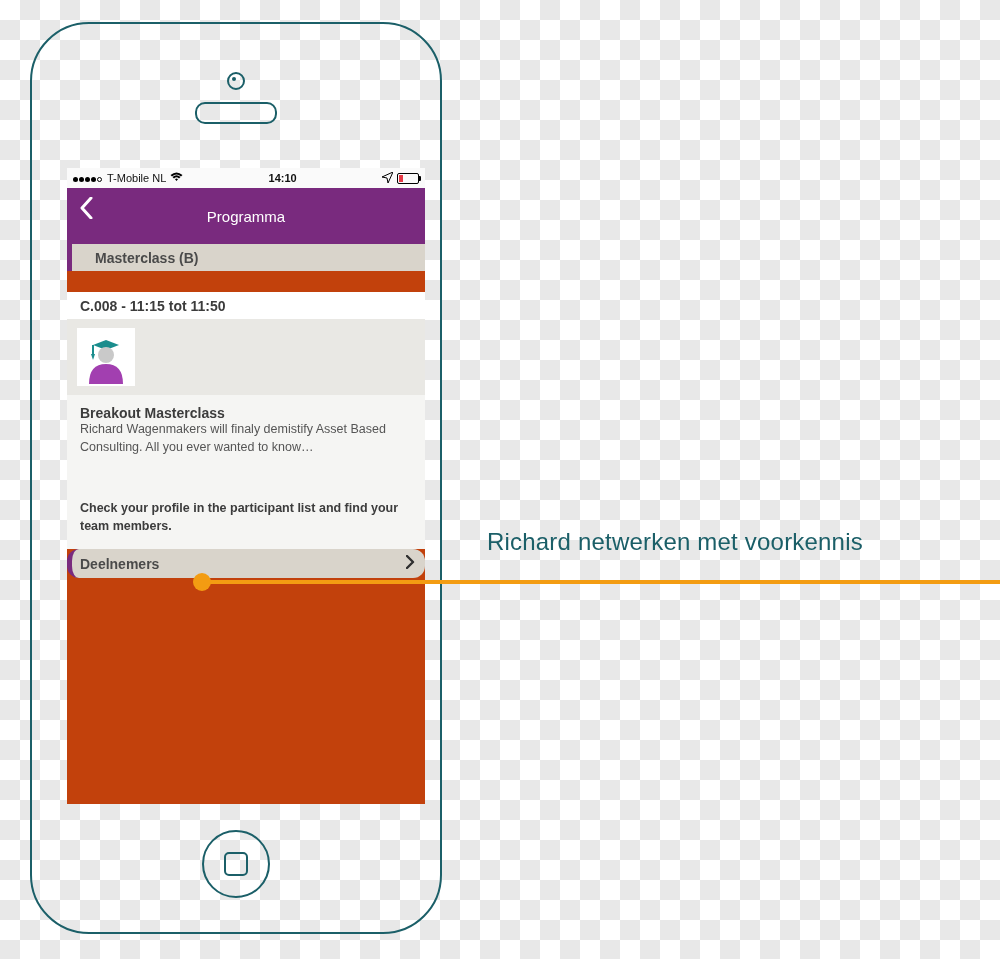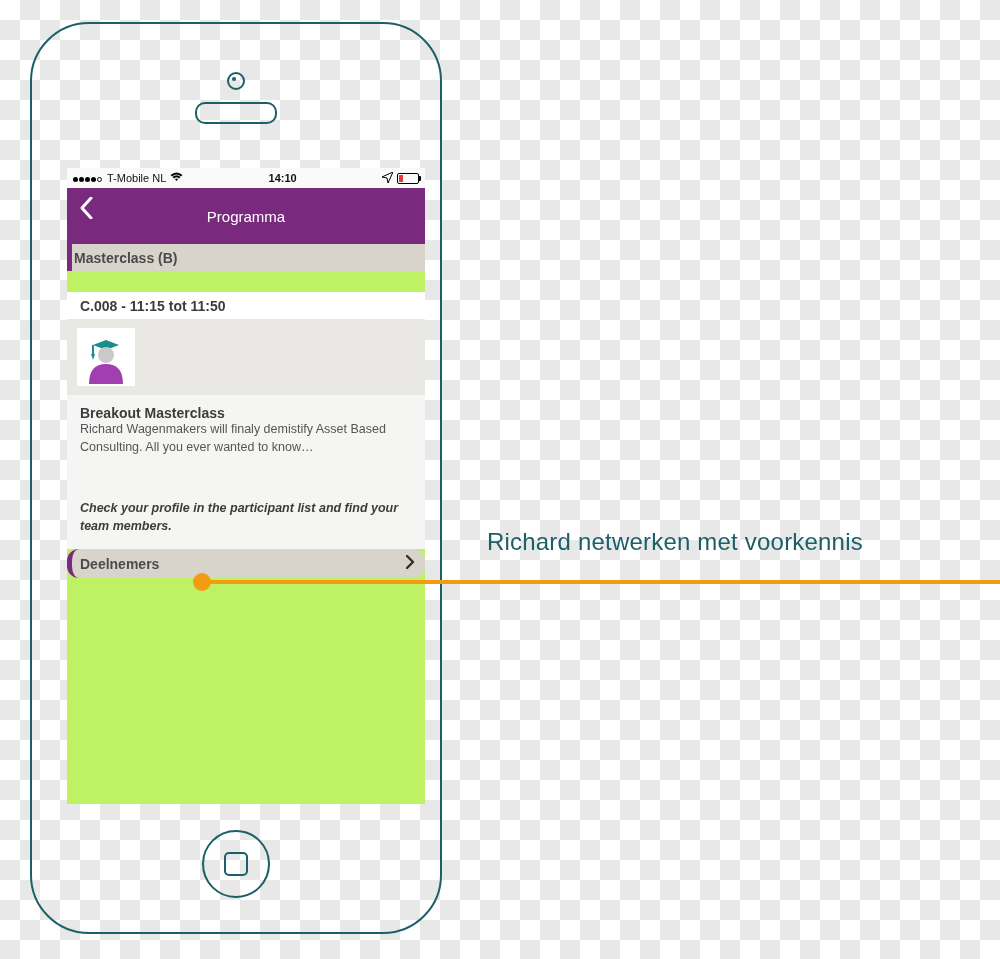--- a/index.html
+++ b/index.html
@@ -13,42 +13,42 @@
     background-position:0 0,0 20px,20px -20px,-20px 0;
     background-color:#fff;
   }
   .phone-frame{position:absolute;left:30px;top:22px;width:412px;height:912px;}
   .phone-frame svg{position:absolute;left:0;top:0;}
   .camera{position:absolute;left:50%;top:50px;transform:translateX(-50%);width:14px;height:14px;border:2px solid #1b5f68;border-radius:50%;}
   .camera::after{content:"";position:absolute;left:3px;top:3px;width:4px;height:4px;border-radius:50%;background:#1b5f68;}
   .speaker{position:absolute;left:50%;top:80px;transform:translateX(-50%);width:78px;height:18px;border:2px solid #1b5f68;border-radius:10px;}
   .home-btn{position:absolute;left:50%;bottom:36px;transform:translateX(-50%);width:64px;height:64px;border:2px solid #1b5f68;border-radius:50%;}
   .home-btn::after{content:"";position:absolute;left:50%;top:50%;transform:translate(-50%,-50%);width:20px;height:20px;border:2px solid #1b5f68;border-radius:5px;}
-  .screen{position:absolute;left:67px;top:168px;width:358px;height:636px;background:#bef264;overflow:hidden;}
+  .screen{position:absolute;left:67px;top:168px;width:358px;height:636px;background:#c2410c;overflow:hidden;}
   .status-bar{height:20px;background:#fafafa;font-size:11px;color:#111;display:flex;align-items:center;padding:0 6px;justify-content:space-between;}
   .status-left{display:flex;align-items:center;gap:4px;}
   .dots span{display:inline-block;width:5px;height:5px;border-radius:50%;background:#000;margin-right:1px;}
   .dots span.hollow{background:none;border:1px solid #000;width:3px;height:3px;}
   .wifi{font-size:12px;}
   .status-right{display:flex;align-items:center;gap:4px;}
   .battery{width:20px;height:9px;border:1px solid #000;border-radius:2px;position:relative;}
   .battery::after{content:"";position:absolute;right:-3px;top:2px;width:2px;height:5px;background:#000;border-radius:0 1px 1px 0;}
   .battery .fill{position:absolute;left:1px;top:1px;bottom:1px;width:4px;background:#e63946;}
   .navbar{height:56px;background:#792a7e;display:flex;align-items:center;justify-content:center;position:relative;color:#fff;}
   .navbar .back{position:absolute;left:0;top:0;width:38px;height:40px;display:flex;align-items:center;justify-content:center;}
   .navbar .back svg{width:14px;height:22px;}
   .navbar .title{font-size:15px;font-weight:500;}
-  .section-header{height:27px;background:#d9d4cb;border-left:5px solid #792a7e;display:flex;align-items:center;padding-left:2px;font-size:14px;color:#4a4a4a;font-weight:600;}
+  .section-header{height:27px;background:#d9d4cb;border-left:5px solid #792a7e;display:flex;align-items:center;padding-left:23px;font-size:14px;color:#4a4a4a;font-weight:600;}
   .time-row{height:27px;background:#fff;display:flex;align-items:center;padding-left:13px;font-size:14px;color:#3c3c3c;font-weight:600;margin-top:21px;}
   .speaker-row{height:76px;background:#e9e8e4;display:flex;align-items:center;padding-left:10px;}
   .speaker-avatar{width:58px;height:58px;background:#fff;border-radius:2px;}
   .desc-block{background:#f5f5f3;padding:10px 13px 14px 13px;}
   .desc-title{font-size:14px;color:#3c3c3c;font-weight:700;margin-bottom:0;}
   .desc-text{font-size:12.5px;color:#555;line-height:1.4;margin-bottom:10px;}
-  .desc-note{font-size:12.5px;color:#3c3c3c;font-style:italic;font-weight:600;line-height:1.4;margin-top:44px;}
+  .desc-note{font-size:12.5px;color:#3c3c3c;font-weight:600;line-height:1.4;margin-top:44px;}
   .participants-row{height:29px;background:#d9d4cb;border-left:5px solid #792a7e;display:flex;align-items:center;justify-content:space-between;padding-left:8px;padding-right:10px;font-size:14px;color:#4a4a4a;font-weight:600;cursor:pointer;border-radius:12px;}
   .chevron{font-size:14px;font-weight:800;color:#2f2f2f;}
   .callout-line{position:absolute;left:192px;top:572px;width:808px;height:40px;pointer-events:none;}
   .callout-text{position:absolute;left:487px;top:528px;font-size:24px;color:#1b5f68;font-family:Helvetica,Arial,sans-serif;letter-spacing:0.2px;}
 </style>
 </head>
 <body>
 
 <div class="bg"></div>
 

